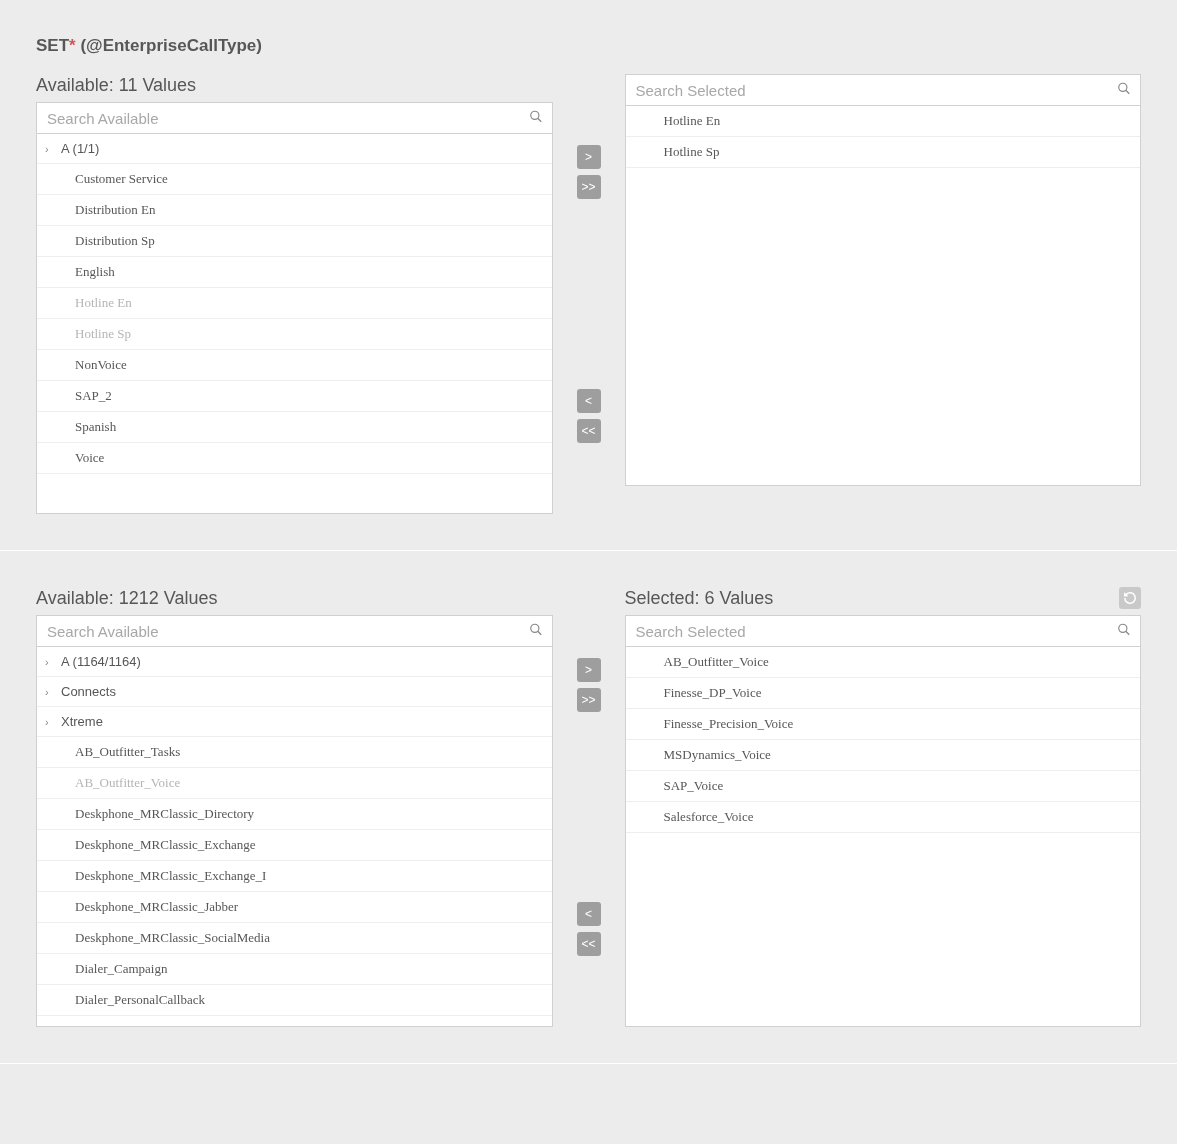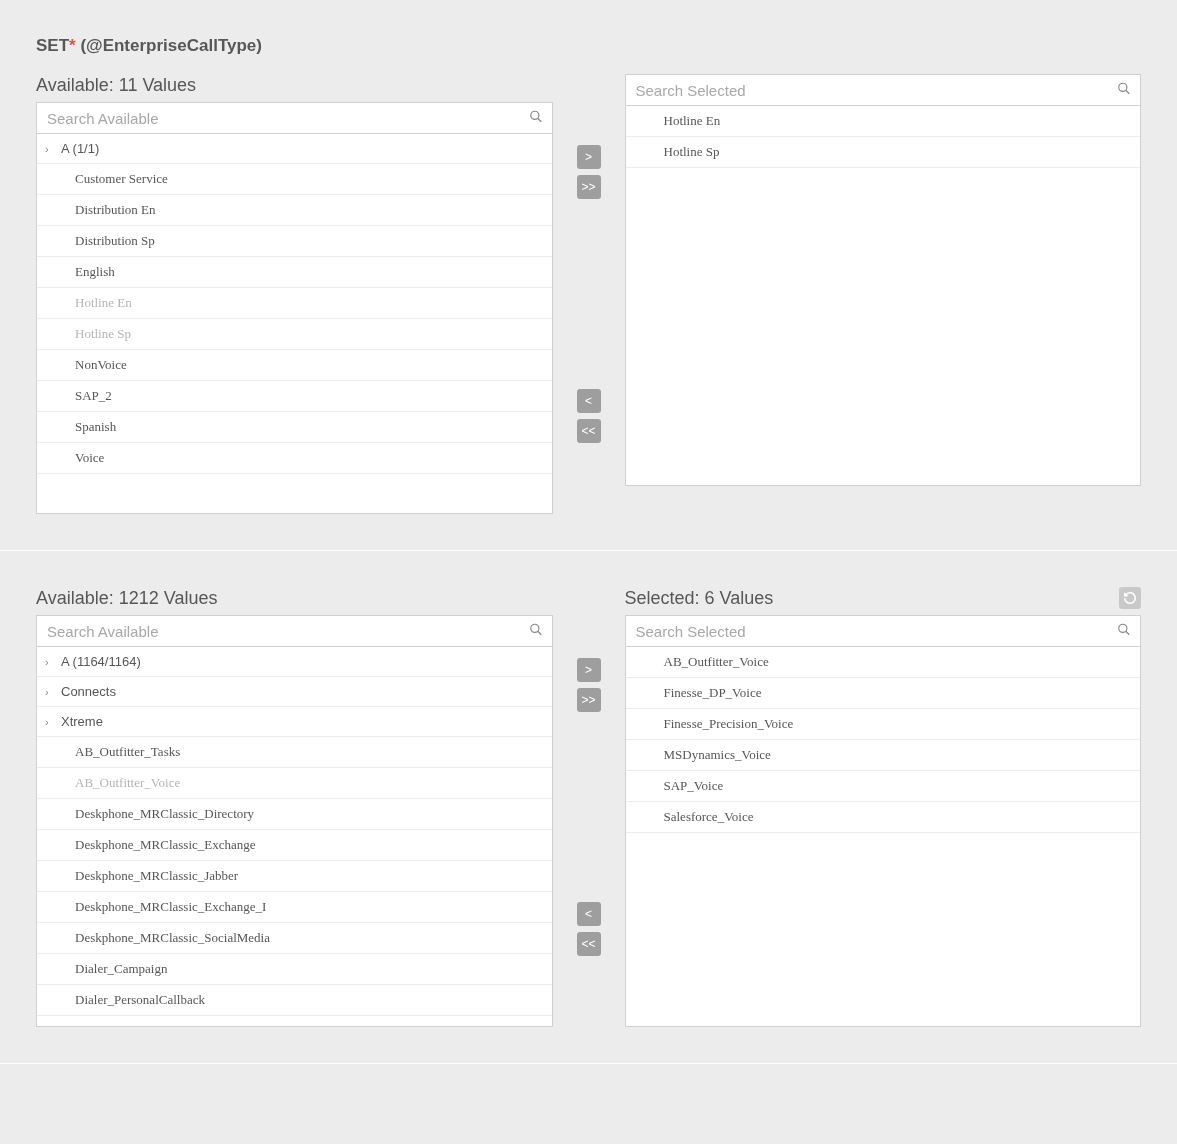--- a/index.html
+++ b/index.html
@@ -236,24 +236,24 @@
             <div class="list-row indented disabled">
               <span>AB_Outfitter_Voice</span>
             </div>
             <div class="list-row indented">
               <span>Deskphone_MRClassic_Directory</span>
             </div>
             <div class="list-row indented">
               <span>Deskphone_MRClassic_Exchange</span>
             </div>
             <div class="list-row indented">
+              <span>Deskphone_MRClassic_Exchange_I</span>
+            </div>
+            <div class="list-row indented">
               <span>Deskphone_MRClassic_Jabber</span>
-            </div>
-            <div class="list-row indented">
-              <span>Deskphone_MRClassic_Exchange_I</span>
             </div>
             <div class="list-row indented">
               <span>Deskphone_MRClassic_SocialMedia</span>
             </div>
             <div class="list-row indented">
               <span>Dialer_Campaign</span>
             </div>
             <div class="list-row indented">
               <span>Dialer_PersonalCallback</span>
             </div>

